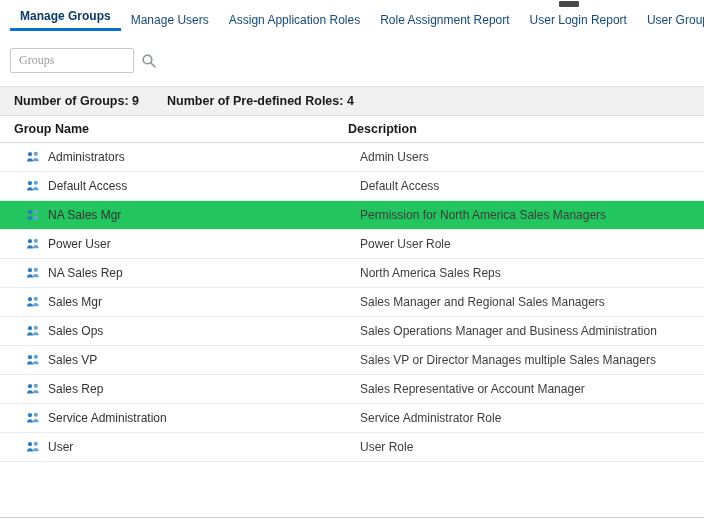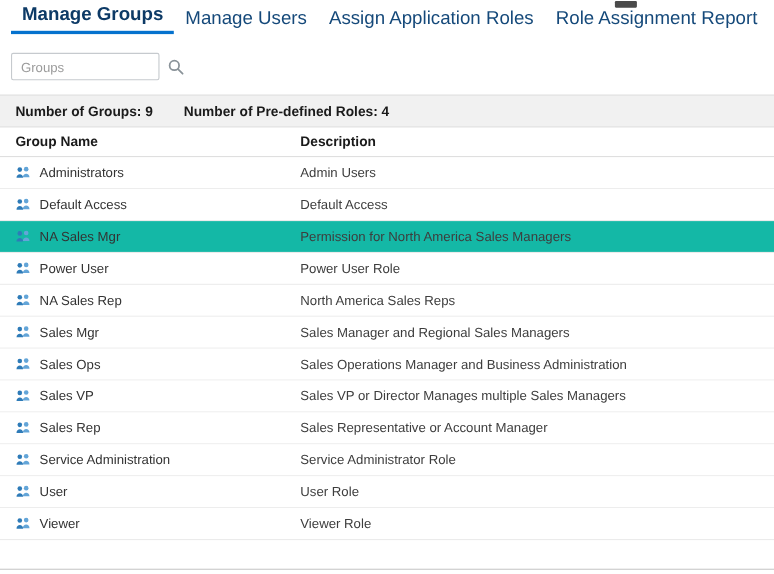--- a/index.html
+++ b/index.html
@@ -14,21 +14,21 @@
   }
 
   
   .tabbar {
     display:flex;
     align-items:flex-end;
     padding:8px 0 0 10px;
     height:31px;
   }
   .tab {
-    font-size:17px;
+    font-size:12px;
     color:#15497a;
     padding:2px 10px 4px 10px;
     white-space:nowrap;
     cursor:pointer;
   }
   .tab.active {
     font-weight:bold;
     color:#0d3a66;
     padding-bottom:5px;
     border-bottom:3px solid #0572ce;
@@ -41,27 +41,27 @@
     border-radius:1px;
   }
 
   
   .search-row {
     display:flex;
     align-items:center;
     padding:17px 0 13px 10px;
   }
   .search-input {
-    width:135px;
+    width:124px;
     height:25px;
     border:1px solid #c6cace;
     border-radius:2px;
     padding:0 8px;
     font-size:12px;
-    font-family:Liberation Sans, sans-serif;
+    font-family:Liberation Serif, serif;
     color:#333;
     outline:none;
   }
   .search-input::placeholder { color:#9b9b9b; }
   .search-btn {
     background:none;
     border:none;
     margin-left:5px;
     cursor:pointer;
     display:flex;
@@ -89,41 +89,42 @@
     display:flex;
     align-items:center;
     height:27px;
     font-weight:bold;
     font-size:12.5px;
     color:#1a1a1a;
     border-bottom:1px solid #d8d8d8;
     background:#fff;
   }
   .col-name, .name-cell {
-    width:273px;
+    width:316px;
     padding-left:14px;
     flex-shrink:0;
   }
-  .col-desc, .desc-cell { flex:1; }
+  .col-desc, .desc-cell { flex:1;margin-left:32px; }
 
   .row {
     display:flex;
     align-items:center;
     height:29px;
     border-bottom:1px solid #ebebeb;
     font-size:12px;
     color:#333;
     cursor:pointer;
     background:#fff;
   }
-  .row.selected { background:#14b8a6; }
+  .row.selected { background:#22c55e; }
   .name-cell {
     display:flex;
     align-items:center;
     gap:8px;
+    margin-left:12px;
   }
   .group-icon { width:14px; height:14px; flex-shrink:0; display:inline-flex; }
   .desc-cell { color:#3d3d3d; }
 
   .bottom-line {
     position:absolute;
     left:0; right:0;
     bottom:4px;
     border-top:1px solid #c9c9c9;
   }
@@ -311,29 +312,15 @@
           <circle cx="4" cy="4.2" r="2.1" fill="#2e7bb8"></circle>
           <path d="M1 11.6c0-2.1 1.4-3.3 3-3.3s3 1.2 3 3.3z" fill="#2e7bb8"></path>
           <circle cx="9.8" cy="3.8" r="2.1" fill="#63a5d8"></circle>
           <path d="M6.8 11.2c0-2.1 1.4-3.3 3-3.3s3 1.2 3 3.3z" fill="#63a5d8"></path>
         </svg>
       </span>
       <span class="name-text">User</span>
     </div>
     <div class="desc-cell">User Role</div>
   </div>
-    <div class="row">
-    <div class="name-cell">
-      <span class="group-icon">
-        <svg viewBox="0 0 14 14" width="14" height="14" aria-hidden="true">
-          <circle cx="4" cy="4.2" r="2.1" fill="#2e7bb8"></circle>
-          <path d="M1 11.6c0-2.1 1.4-3.3 3-3.3s3 1.2 3 3.3z" fill="#2e7bb8"></path>
-          <circle cx="9.8" cy="3.8" r="2.1" fill="#63a5d8"></circle>
-          <path d="M6.8 11.2c0-2.1 1.4-3.3 3-3.3s3 1.2 3 3.3z" fill="#63a5d8"></path>
-        </svg>
-      </span>
-      <span class="name-text">Viewer</span>
-    </div>
-    <div class="desc-cell">Viewer Role</div>
-  </div>
   </div>
 
 <div class="bottom-line"></div>
 
 </body></html>

